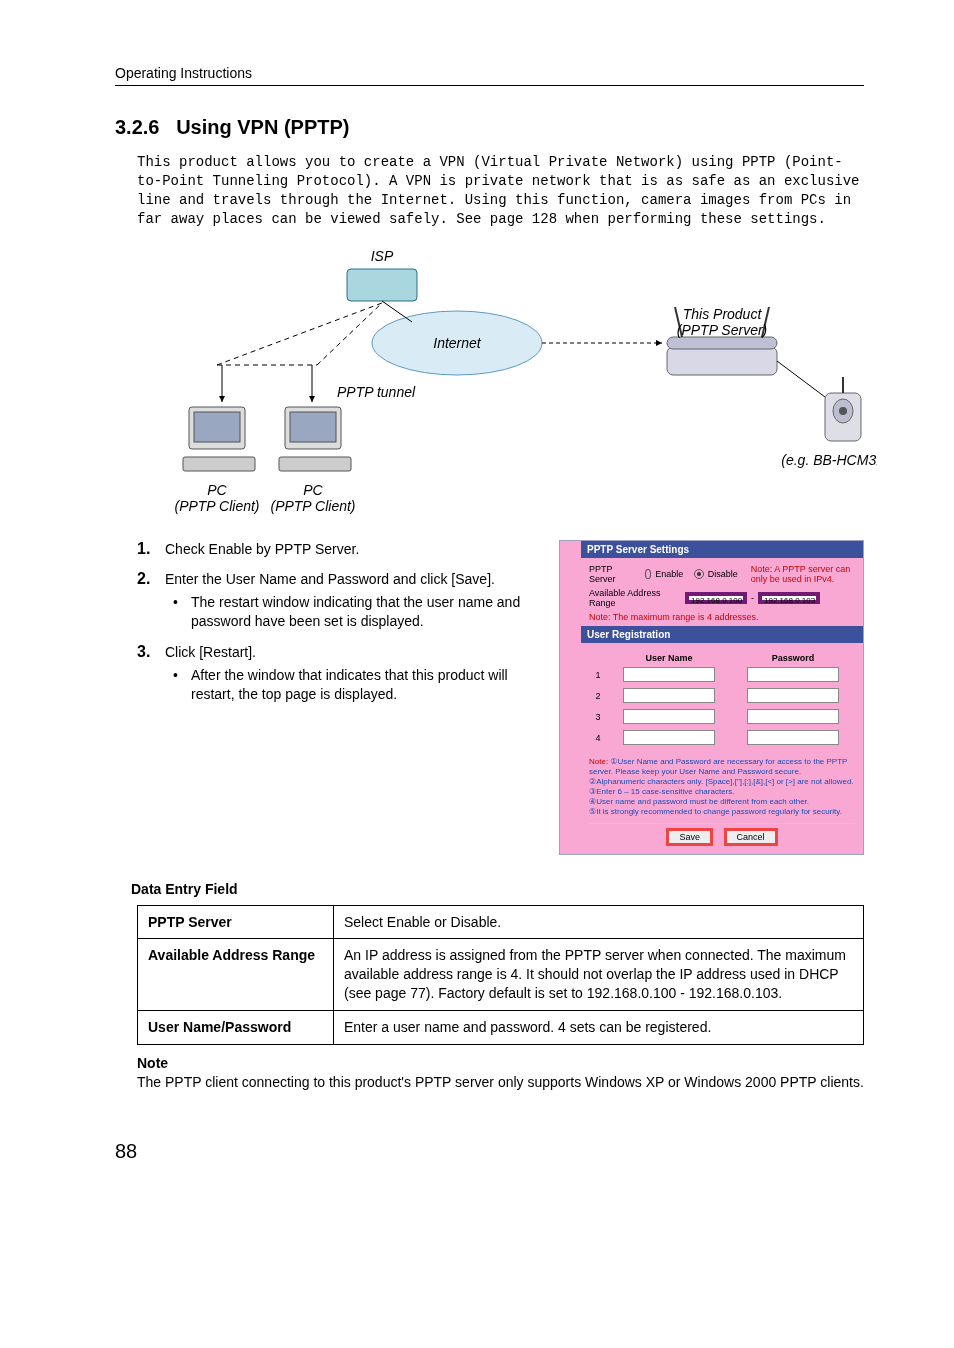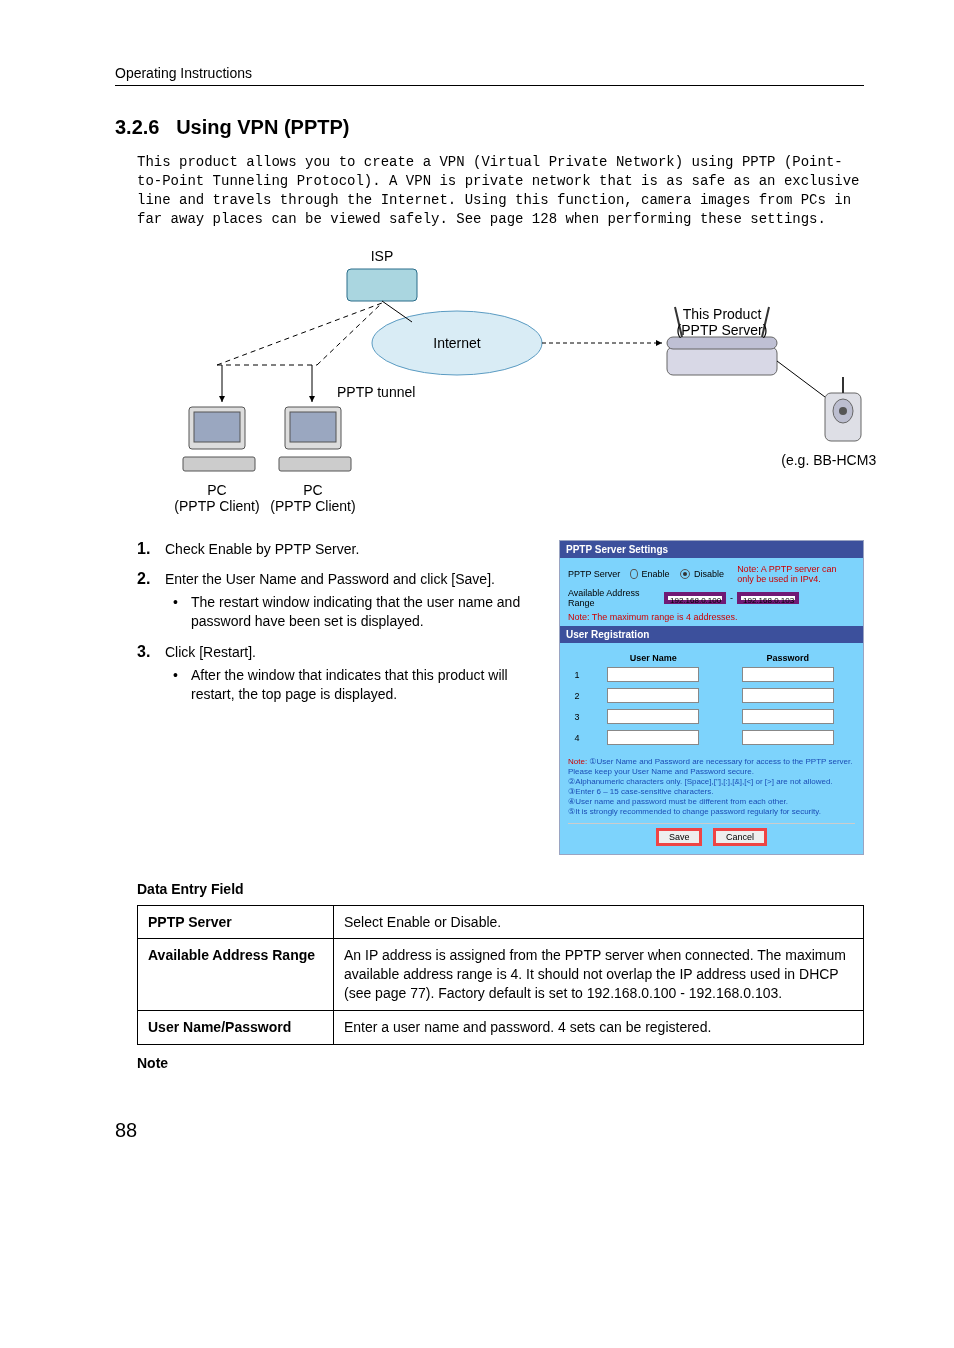--- a/index.html
+++ b/index.html
@@ -30,20 +30,21 @@
     font-weight: bold;
     margin: 0 0 14px 0;
   }
   .intro {
     margin-left: 22px;
     line-height: 1.35;
     font-family: Liberation Mono, monospace;
   }
   .diagram-wrap {
     margin: 18px 0 10px 22px;
+    font-style: italic;
   }
   .steps {
     margin-left: 22px;
     margin-top: 8px;
     display: flex;
     align-items: flex-start;
     gap: 14px;
   }
   .steps-left {
     flex: 1;
@@ -72,21 +73,22 @@
     width: 18px;
     flex-shrink: 0;
   }
   .screenshot-box {
     width: 305px;
     flex-shrink: 0;
   }
   .pptp-panel {
     border: 1px solid #9aa4c2;
     font-size: 9px;
-    background: #7dd3fc;
+    background: #f9a8d4;
+    padding-left: 21px;
   }
   .pptp-head {
     background: #3c509c;
     color: #fff;
     padding: 3px 6px;
     font-weight: bold;
     font-size: 10px;
   }
   .pptp-body {
     padding: 6px 8px 4px 8px;
@@ -110,21 +112,21 @@
   .red-note{color:#c00;}
   .blue-note{color:#1b4db5;}
   .user-table{width:100%;border-collapse:collapse;margin-top:2px;}
   .user-table th{font-weight:bold;font-size:9px;padding:2px;}
   .user-table td{padding:2px;text-align:center;}
   .user-table .col-n{width:14px;text-align:center;}
   .user-table .inp{border:1px solid #888;height:13px;width:90px;background:#fff;display:inline-block;}
   .notes-block{font-size:8px;color:#c00;padding:4px 8px 6px 8px;line-height:1.25;}
   .btn-row{text-align:center;padding:4px 0 8px 0;}
   .mini-btn{display:inline-block;border:3px solid #ef4444;background:#eee;font-size:9px;padding:1px 10px;margin:0 4px;}
-  .data-heading{font-weight:bold;margin:26px 0 8px 22px;}
+  .data-heading{font-weight:bold;margin:26px 0 8px 16px;}
   table.data-table{
     border-collapse:collapse;width:calc(100% - 22px);margin-left:22px;font-size:14px;
   }
   table.data-table th, table.data-table td{
     border:1px solid #000;padding:7px 10px;vertical-align:top;text-align:left;line-height:1.35;
   }
   table.data-table th{width:175px;font-weight:bold;background:#fff;}
   .note-heading{font-weight:bold;margin:10px 0 2px 22px;}
   .note-text{margin-left:22px;line-height:1.35;}
   .page-num{margin-top:48px;margin-left:0;font-size:20px;}
@@ -314,15 +316,16 @@
       <td>An IP address is assigned from the PPTP server when connected. The maximum available address range is 4. It should not overlap the IP address used in DHCP (see page 77). Factory default is set to 192.168.0.100 - 192.168.0.103.</td>
     </tr>
     <tr>
       <th>User Name/Password</th>
       <td>Enter a user name and password. 4 sets can be registered.</td>
     </tr>
   </tbody>
     </table>
 
   <div class="note-heading">Note</div>
+  <div class="note-text">The PPTP client connecting to this product's PPTP server only supports Windows XP or Windows 2000 PPTP clients.</div>
 
   <div class="page-num">88</div>
 </div>
 
 </body></html>

